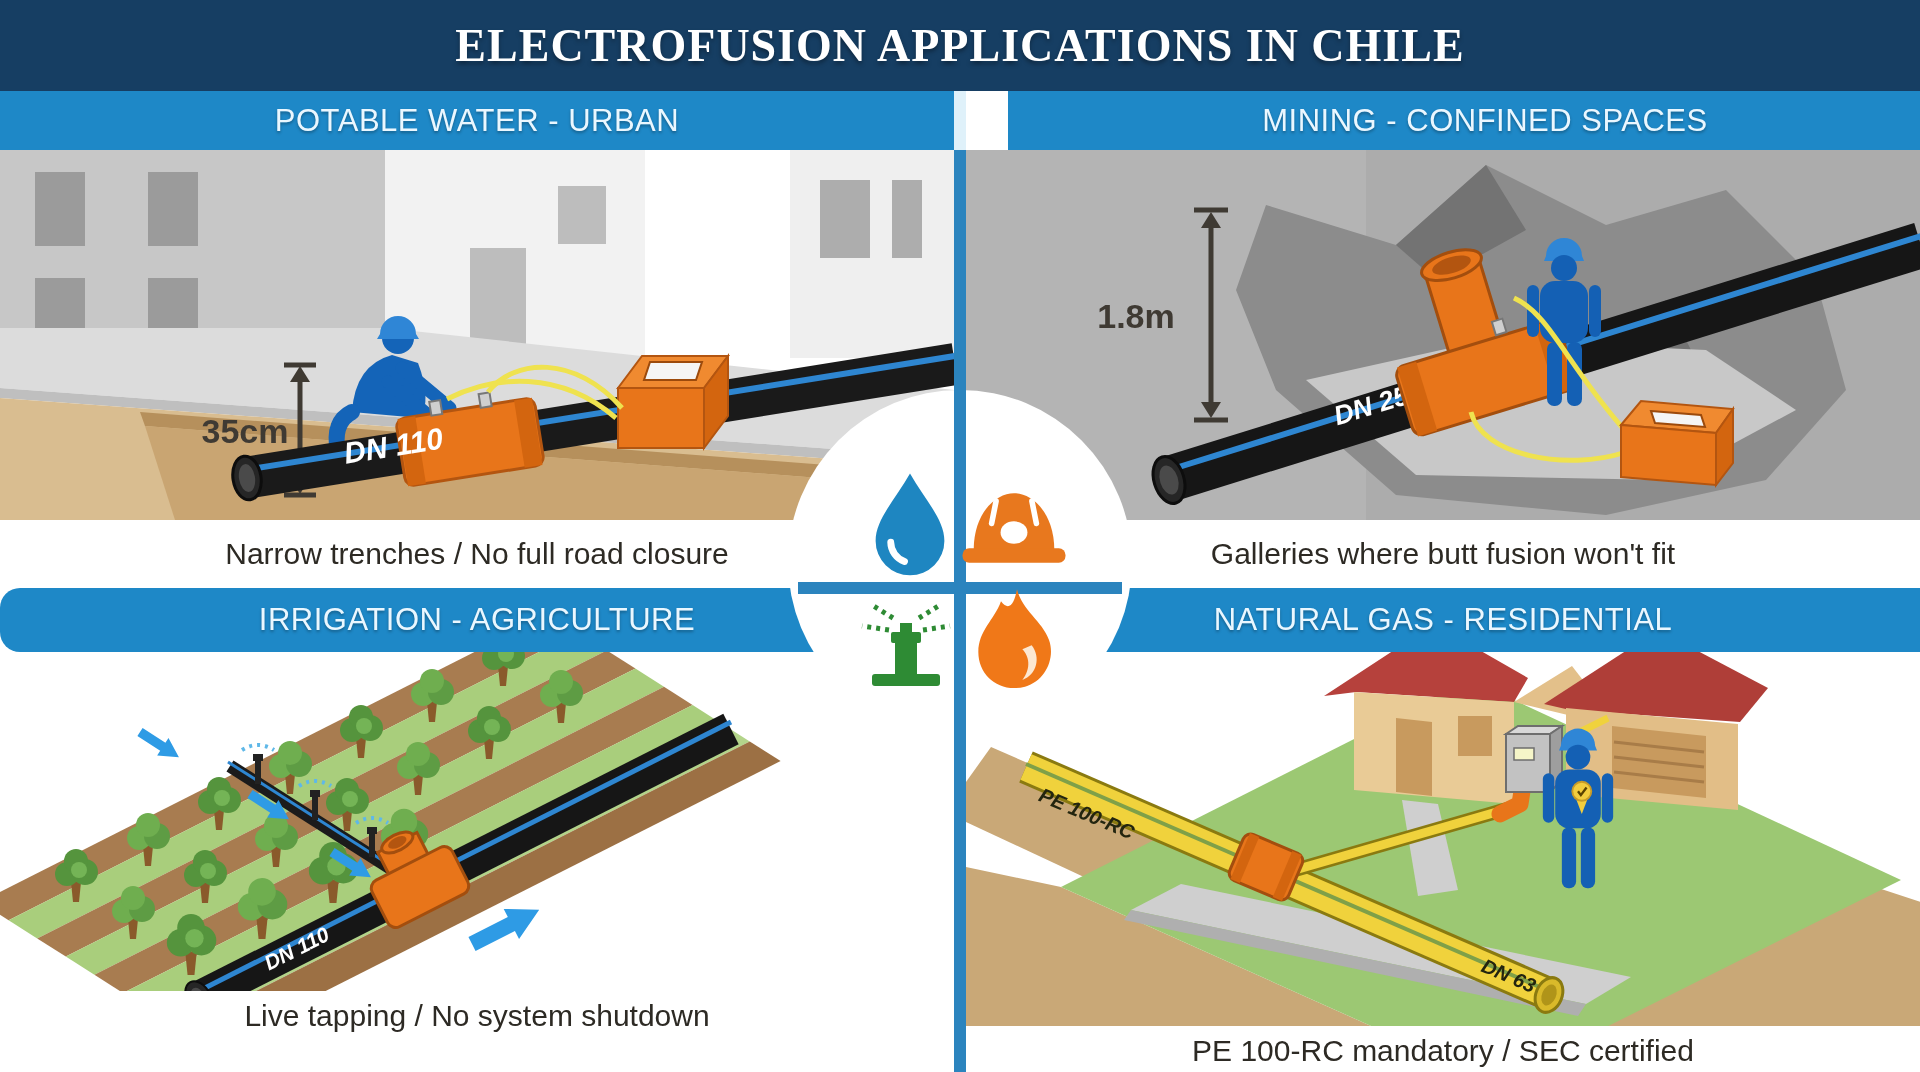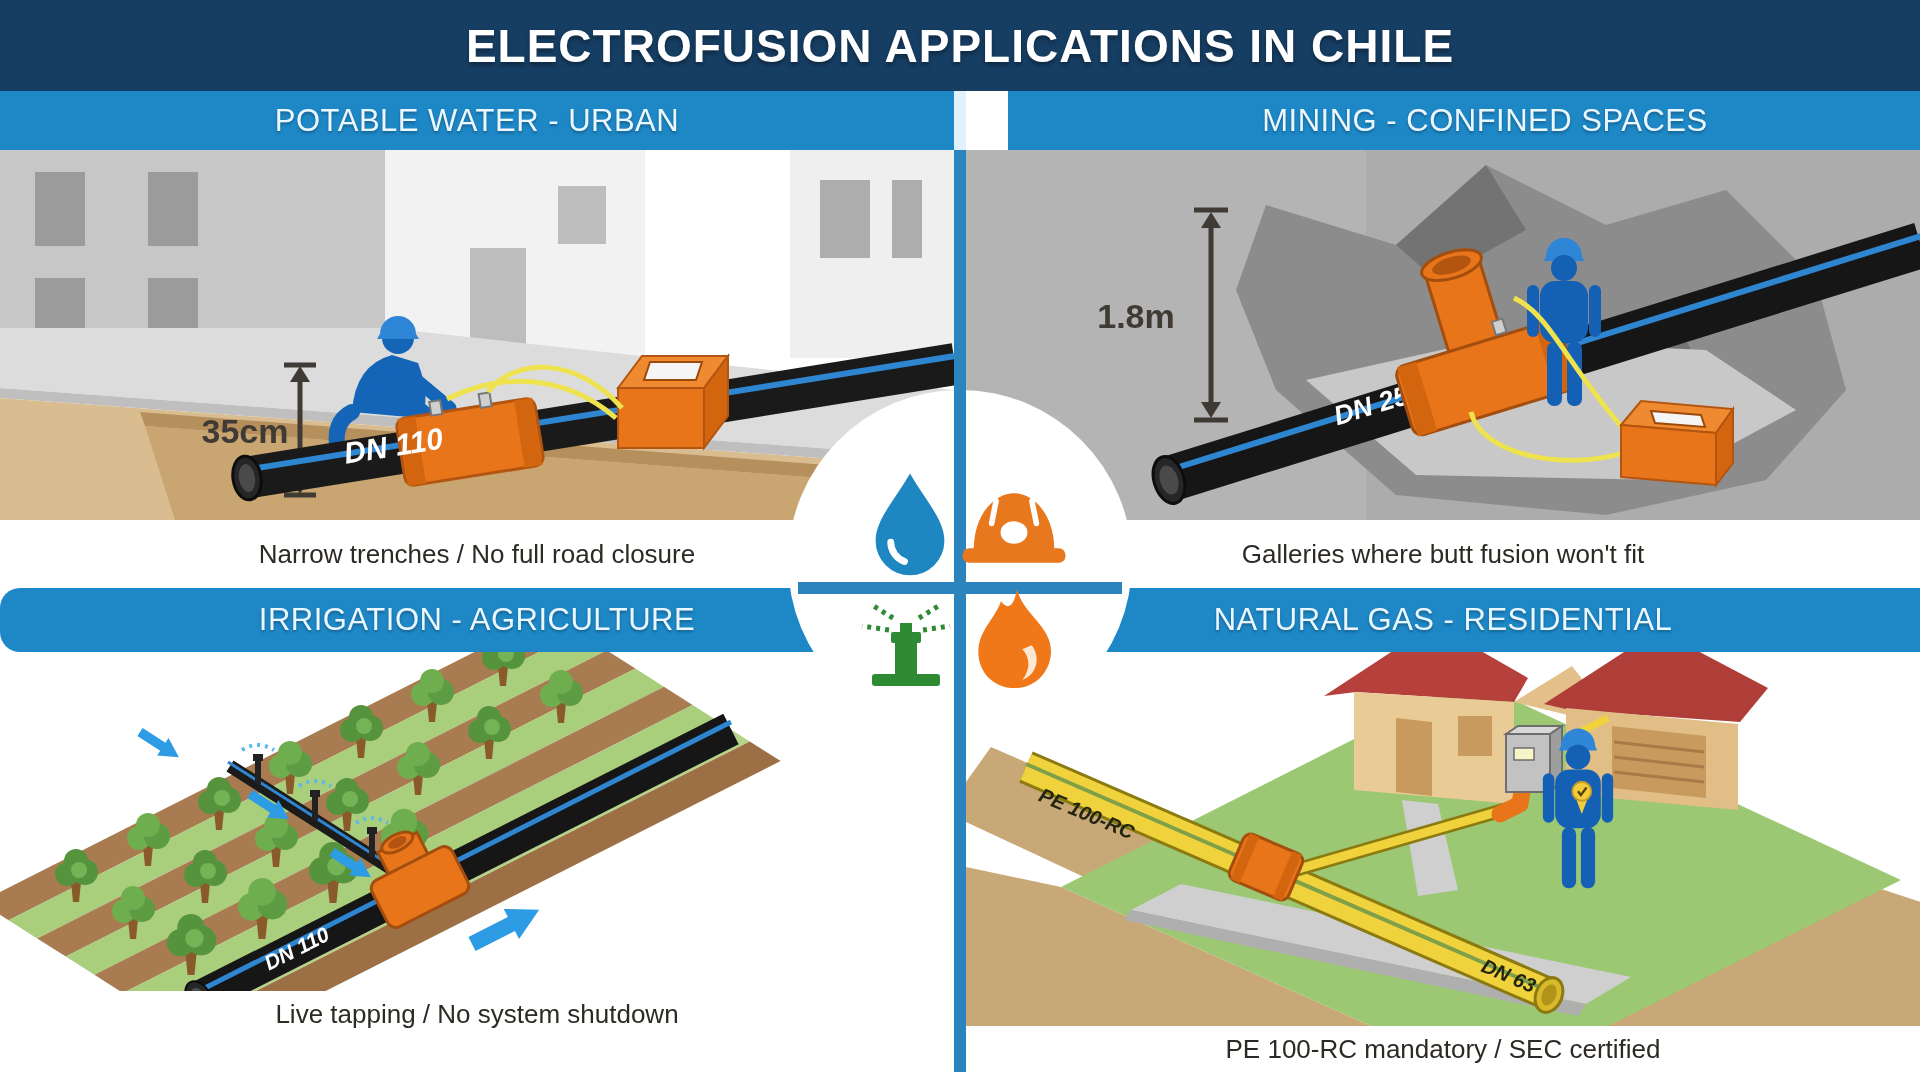--- a/index.html
+++ b/index.html
@@ -1,25 +1,25 @@
 <!DOCTYPE html>
 <html><head>
 <meta charset="utf-8">
 <style>
   html,body{margin:0;padding:0;background:#fff;}
   .stage{position:relative;width:1920px;height:1072px;overflow:hidden;background:#fff;
          font-family:"Liberation Sans",sans-serif;}
   .abs{position:absolute;}
   .titlebar{left:0;top:0;width:1920px;height:91px;background:#163E63;color:#fff;
             display:flex;align-items:center;justify-content:center;font-size:46px;font-weight:bold;
-            letter-spacing:1px;text-shadow:0 3px 4px rgba(0,0,0,.35);}
+            letter-spacing:1px;text-shadow:0 3px 4px rgba(0,0,0,.35);font-family:Liberation Serif, serif;}
   .hdr{background:#1E88C7;color:#EAF7FF;display:flex;align-items:center;justify-content:center;
        font-size:31px;font-weight:normal;letter-spacing:.5px;text-shadow:0 2px 3px rgba(0,0,0,.3);}
   .cap{background:#fff;color:#2D2A24;display:flex;align-items:center;justify-content:center;
-       font-size:26px;}
+       font-size:30px;}
   .vbar{background:#2B84BE;}
   .vbar-light{background:#DFF1FA;}
   .circle{background:#fff;border-radius:50%;}
   svg{display:block;}
   svg text{font-family:"Liberation Sans",sans-serif;}
   .dimtext{font-size:34px;font-weight:bold;fill:#3F3A33;}
   .pipetext{font-weight:bold;fill:#fff;font-style:italic;}
   .gastext{font-weight:bold;fill:#23250F;font-style:italic;}
 </style>
 </head>

